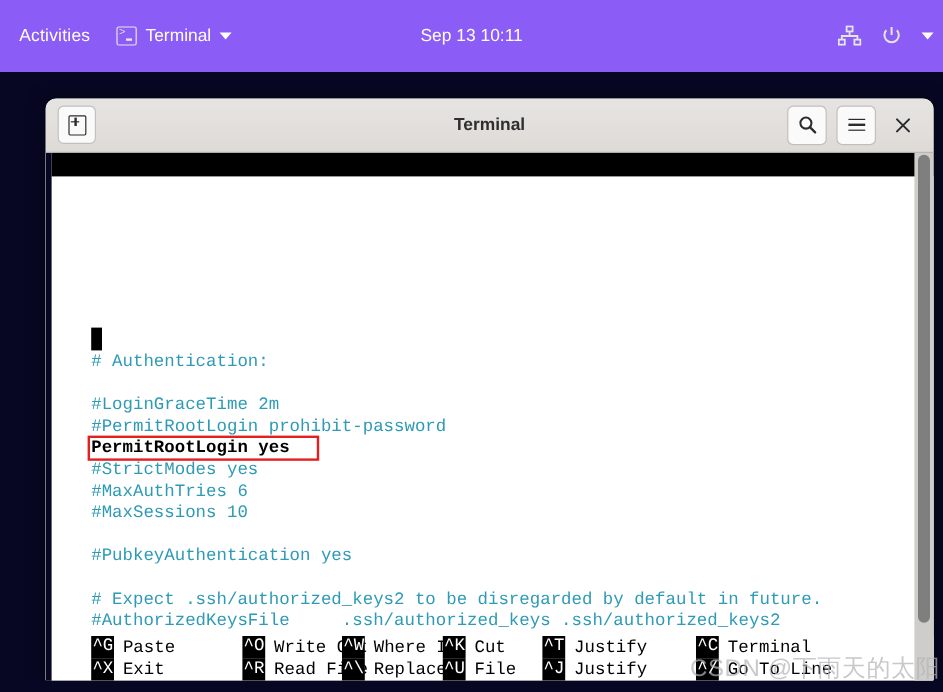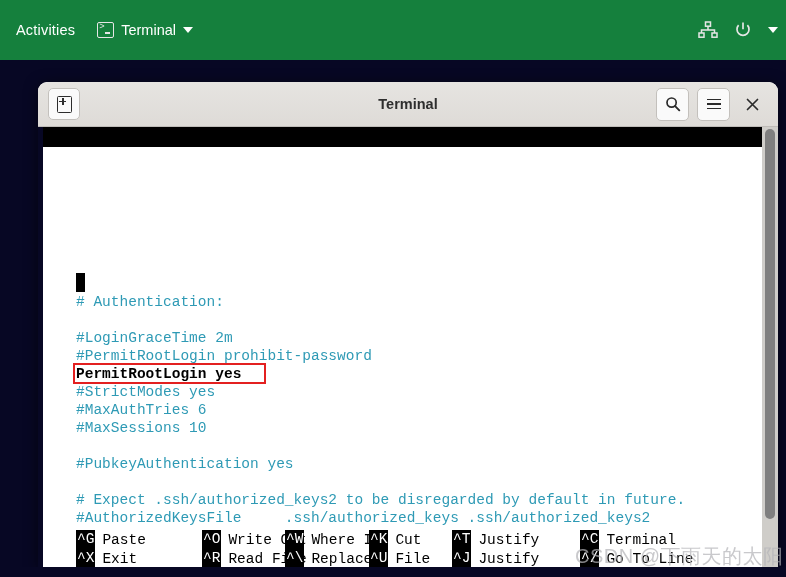--- a/index.html
+++ b/index.html
@@ -13,21 +13,21 @@
     position: relative;
     overflow: hidden;
     font-family: "Liberation Sans", sans-serif;
   }
 
   
   #topbar {
     position: absolute;
     left: 0; top: 0;
     width: 786px; height: 60px;
-    background: #15803d;
+    background: #8b5cf6;
     color: #e8e8e8;
     display: flex;
     align-items: center;
     font-size: 14.5px;
   }
   #topbar .tb-left {
     display: flex;
     align-items: center;
     gap: 22px;
     padding-left: 16px;
@@ -336,20 +336,23 @@
 <body>
 
 <div id="topbar">
   <div class="tb-left">
     <span class="activities">Activities</span>
     <span class="app-menu">
       <span class="term-glyph"></span>
       <span>Terminal</span>
       <span class="caret-down"></span>
     </span>
+  </div>
+  <div class="tb-clock">
+    <span>Sep 13 10:11</span>
   </div>
   <div class="tb-right">
     <span class="icon-btn">
       <svg width="20" height="18" viewBox="0 0 20 18">
         <rect x="7.5" y="1" width="5" height="4.2" fill="none" stroke="#e6e6e6" stroke-width="1.5"></rect>
         <rect x="1" y="12" width="5" height="4.2" fill="none" stroke="#e6e6e6" stroke-width="1.5"></rect>
         <rect x="14" y="12" width="5" height="4.2" fill="none" stroke="#e6e6e6" stroke-width="1.5"></rect>
         <path d="M10 5.2 V9 M3.5 12 V9 H16.5 V12" fill="none" stroke="#e6e6e6" stroke-width="1.5"></path>
       </svg>
     </span>

